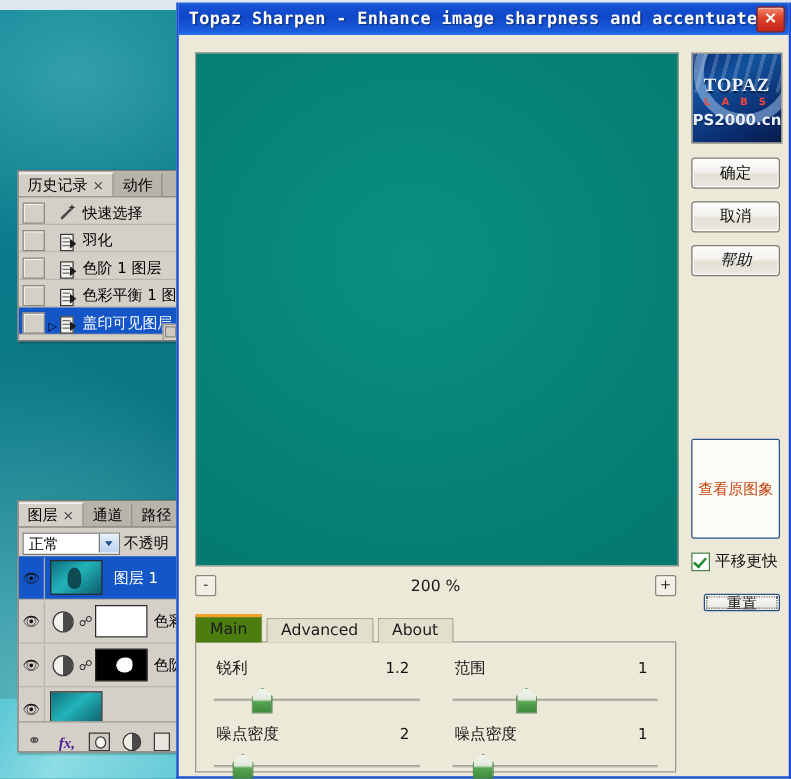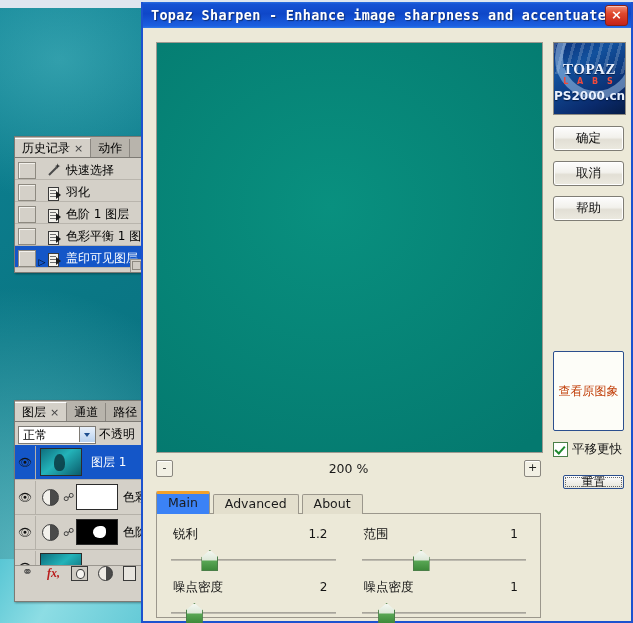--- a/index.html
+++ b/index.html
@@ -89,23 +89,23 @@
   .thumb .fig{position:absolute;left:13px;top:5px;width:11px;height:17px;border-radius:50% 50% 40% 40%;
     background:#0a3a42;opacity:.85;}
   .adj-circ{width:15px;height:15px;border-radius:50%;flex:0 0 auto;margin-left:6px;
     background:linear-gradient(90deg,#f3f1ec 50%,#4a4a4a 50%);border:1px solid #3d3d3d;}
   .link-ic{width:9px;flex:0 0 auto;margin:0 4px;text-align:center;font-size:11px;color:#333;}
   .mask-w{width:40px;height:24px;flex:0 0 auto;border:1px solid #2b2b2b;background:#fff;}
   .mask-b{width:40px;height:24px;flex:0 0 auto;border:1px solid #2b2b2b;background:#000;position:relative;overflow:hidden;}
   .mask-b:after{content:"";position:absolute;left:16px;top:6px;width:13px;height:12px;background:#fff;
     border-radius:60% 40% 50% 55%;}
   .lay-name{padding-left:5px;white-space:nowrap;overflow:hidden;}
-  .lay-toolbar{position:absolute;left:0;bottom:0;width:100%;height:36px;background:#d4d0c8;
-    border-top:1px solid #9a968f;display:flex;align-items:flex-start;gap:10px;padding-left:8px;
-    box-sizing:border-box;font-size:12px;color:#b91c1c;}
+  .lay-toolbar{position:absolute;left:0;bottom:0;width:100%;height:24px;background:#d4d0c8;
+    border-top:1px solid #9a968f;display:flex;align-items:flex-end;gap:10px;padding-left:8px;
+    box-sizing:border-box;font-size:12px;color:#4c1d95;}
   .tb-ic{position:relative;width:14px;height:14px;flex:0 0 auto;}
   .tb-link:before{content:"\26AD";font-size:13px;position:absolute;left:-1px;top:-2px;color:#444;}
   .tb-fx{font-style:italic;font-weight:bold;font-size:12px;font-family:"Liberation Serif",serif;}
   .tb-mask{width:15px;height:13px;border:1.5px solid #3a3a3a;background:#cfcbc3;}
   .tb-mask:after{content:"";position:absolute;left:3.5px;top:2px;width:7px;height:8px;
     border-radius:50%;background:#f6f4f0;border:1px solid #3a3a3a;}
   .tb-adj{width:13px;height:13px;border-radius:50%;border:1px solid #3a3a3a;
     background:linear-gradient(90deg,#efece6 50%,#4a4a4a 50%);}
   .tb-new{width:11px;height:13px;border:1.5px solid #3a3a3a;background:#e8e5df;}
 
@@ -136,21 +136,21 @@
     box-shadow:inset 0 1px 0 #fff;font-family:"DejaVu Sans",sans-serif;}
   #zoom-val{flex:1;text-align:center;font-size:12.5px;color:#1a1a1a;
     font-family:"DejaVu Sans",sans-serif;}
 
   
   #tabstrip{position:absolute;left:13px;top:466px;width:385px;height:20px;display:flex;
     align-items:flex-end;gap:3px;z-index:3;}
   .dtab{height:19px;line-height:18px;padding:0 11px;font-size:12.5px;color:#1b1b1b;cursor:pointer;
     background:#e3dfcd;border:1px solid #9b978c;border-bottom:none;border-radius:2px 2px 0 0;
     font-family:"DejaVu Sans",sans-serif;}
-  .dtab.active{background:#3b82f6;border-top:3px solid #f2a12b;height:20px;line-height:17px;}
+  .dtab.active{background:#4d7c0f;border-top:3px solid #f2a12b;height:20px;line-height:17px;}
   #tabpanel{position:absolute;left:13px;top:485px;width:385px;height:105px;
     background:#ece9d8;border:1px solid #9b978c;box-sizing:border-box;}
 
   .slider-grid{display:grid;grid-template-columns:1fr 1fr;column-gap:18px;row-gap:2px;
     padding:12px 10px 0 10px;}
   .sl-head{display:flex;justify-content:space-between;align-items:baseline;
     font-size:12.5px;color:#141414;font-family:"DejaVu Sans",sans-serif;padding:0 4px 0 6px;}
   .sl-val{color:#141414;font-size:12px;padding-right:8px;}
   .sl-track-wrap{position:relative;height:26px;padding-top:8px;}
   .sl-track{position:absolute;left:4px;right:4px;top:16px;height:2px;
@@ -176,21 +176,21 @@
     font-size:8px;font-weight:bold;letter-spacing:3px;font-family:"DejaVu Sans",sans-serif;}
   #logo .t3{position:absolute;left:0;top:46px;width:71px;text-align:center;color:#e9f1ff;
     font-size:12px;font-weight:bold;font-family:"DejaVu Sans",sans-serif;
     text-shadow:0 1px 1px #001a44;}
 
   .xpbtn{position:absolute;left:410px;width:71px;height:25px;
     background:linear-gradient(180deg,#fdfdfd 0%,#f2f1ec 45%,#e2dfd5 55%,#eceae0 100%);
     border:1px solid #7f7d75;border-radius:3px;font-size:12.5px;color:#111;cursor:pointer;
     font-family:"DejaVu Sans",sans-serif;box-shadow:inset 0 0 0 1px #fff;
     display:flex;align-items:center;justify-content:center;box-sizing:border-box;}
-  #btn-ok{top:98px;} #btn-cancel{top:133px;} #btn-help{top:168px;}
+  #btn-ok{top:98px;} #btn-cancel{top:133px;} #btn-help{top:168px;font-style:italic;}
 
   #btn-orig{position:absolute;left:410px;top:323px;width:71px;height:80px;
     background:#fdfdf8;border:1px solid #2b4f8e;border-radius:2px;cursor:pointer;
     display:flex;align-items:center;justify-content:center;font-size:12px;color:#c2410c;
     font-family:"DejaVu Sans",sans-serif;text-align:center;box-sizing:border-box;}
   #chk-row{position:absolute;left:410px;top:413px;display:flex;align-items:center;gap:4px;cursor:pointer;}
   #chk-box{width:13px;height:13px;background:#fff;border:1px solid #4a7f48;position:relative;flex:0 0 auto;}
   #chk-box:after{content:"";position:absolute;left:3px;top:1px;width:4px;height:8px;
     border:solid #1f8a2e;border-width:0 2px 2px 0;transform:rotate(42deg);}
   #chk-label{font-size:12.5px;color:#111;font-family:"DejaVu Sans",sans-serif;white-space:nowrap;}

